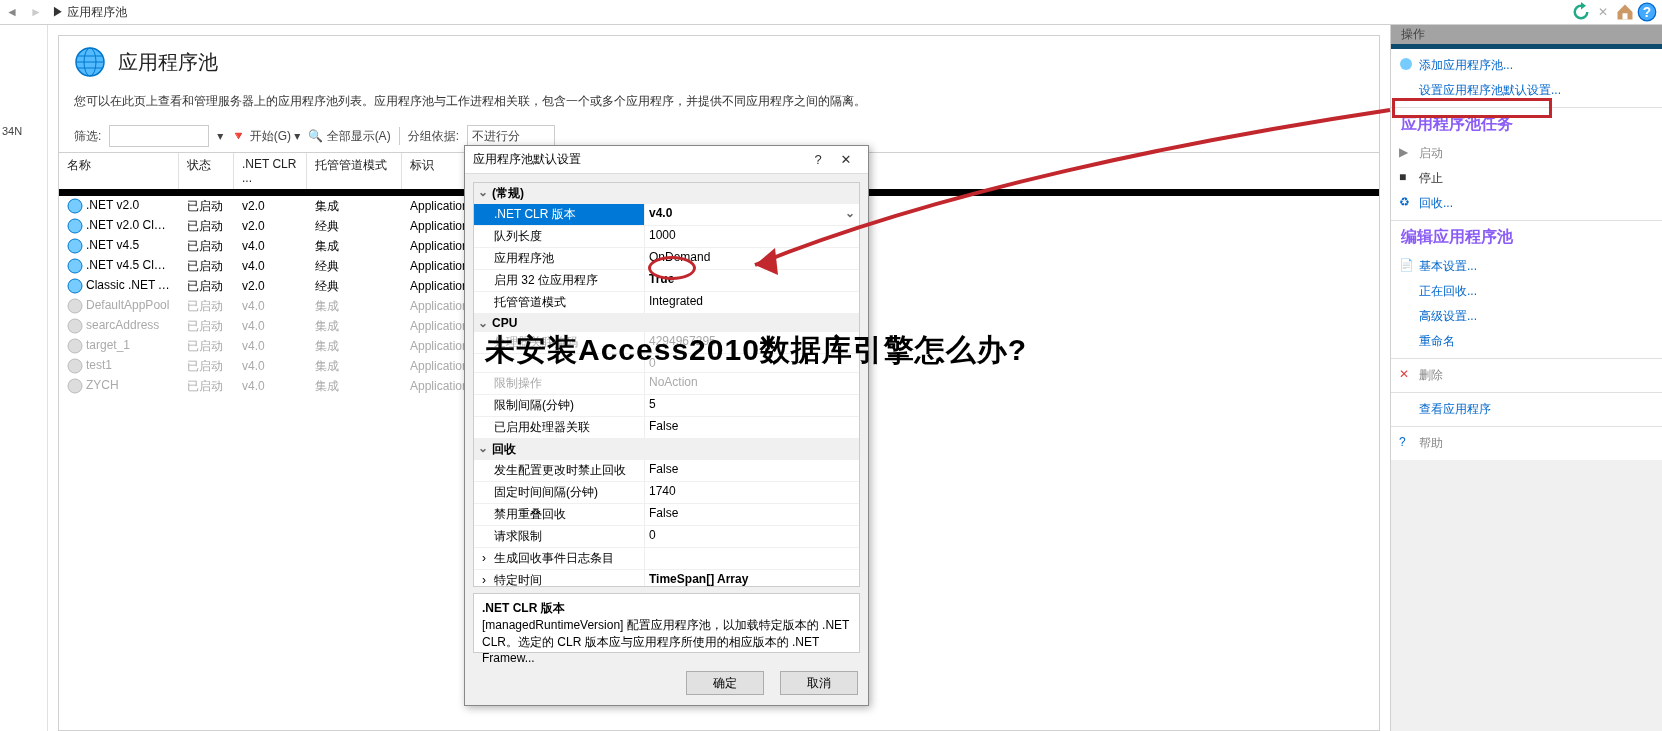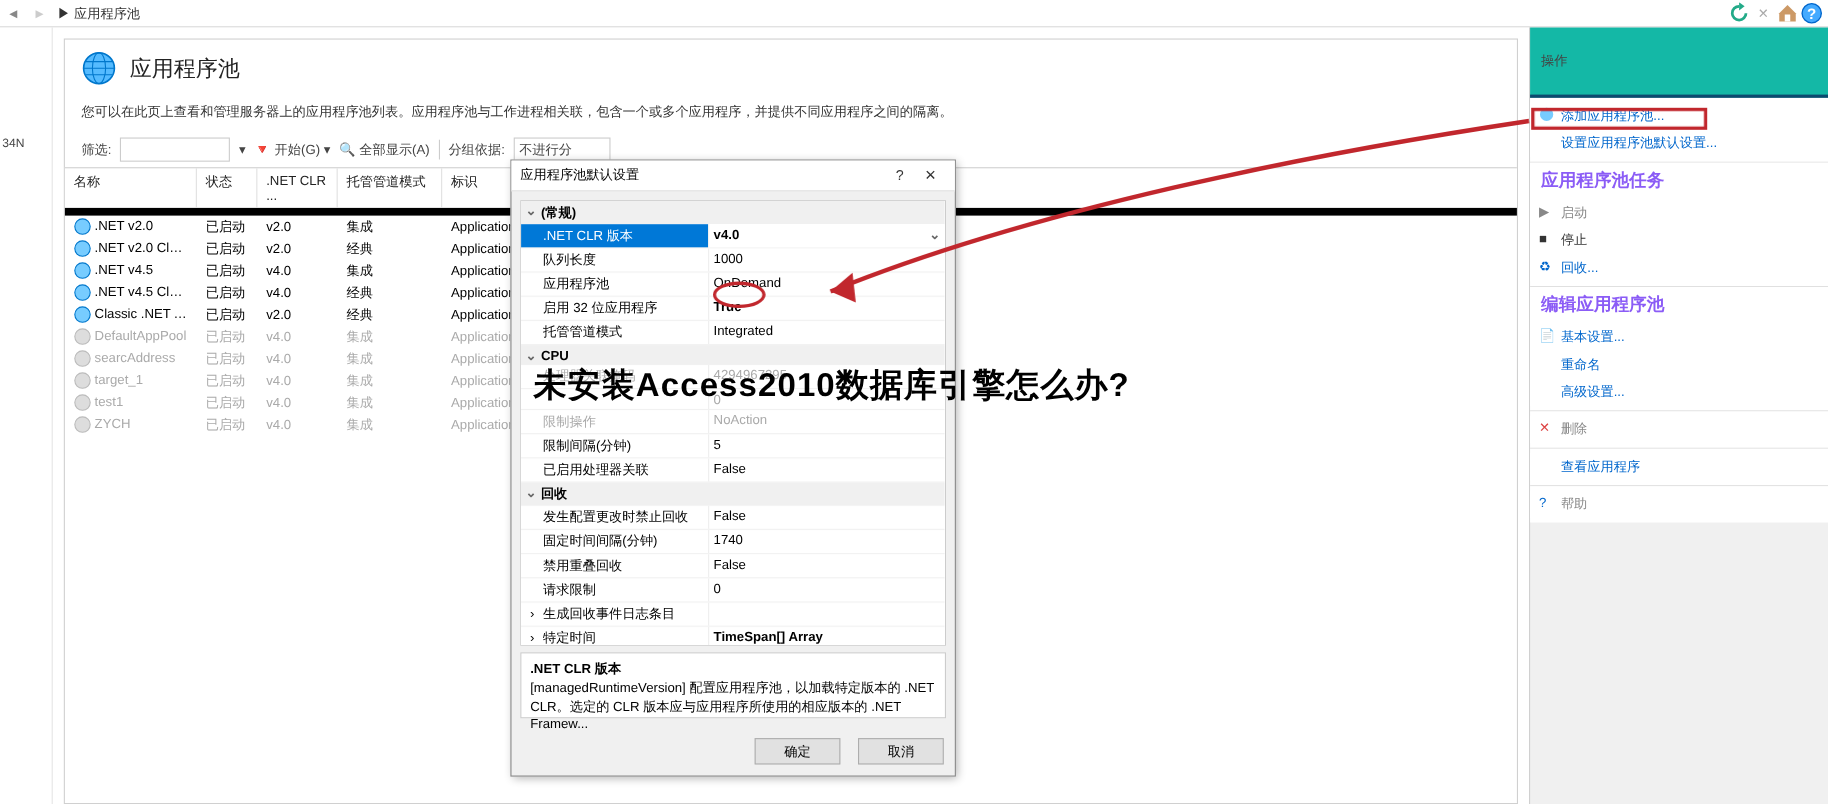--- a/index.html
+++ b/index.html
@@ -34,21 +34,21 @@
 .col-pipeline { width: 95px; }
 .col-identity { width: 100px; }
 
 .grid-body { }
 .grid-row { display: flex; align-items: center; height: 20px; font-size: 12px; }
 .grid-row .col { padding: 0 8px; overflow: hidden; white-space: nowrap; text-overflow: ellipsis; }
 .grid-row.disabled { color: #aaa; }
 .grid-row .pool-icon { width: 16px; height: 16px; display: inline-block; margin-right: 3px; vertical-align: middle; }
 
 .actions-panel { width: 272px; background: #f0f0f0; border-left: 1px solid #d0d0d0; padding: 0; }
-.actions-title { font-size: 12px; padding: 22px 10px; color: #444; background: #14b8a6; border-bottom: 3px solid #0c4a6e; }
+.actions-title { font-size: 12px; padding: 1px 10px; color: #444; background: #a3a3a3; border-bottom: 5px solid #0c4a6e; }
 .actions-item { font-size: 12px; padding: 4px 10px 4px 28px; color: #06c; cursor: pointer; position: relative; background: #fff; }
 .actions-item .mini-icon { position: absolute; left: 8px; top: 4px; width: 14px; height: 14px; }
 .actions-section-title { font-size: 16px; font-weight: bold; padding: 6px 10px; color: #8b5cf6; background: #fff; }
 .actions-item.gray { color: #888; }
 
 
 .dialog { position: absolute; left: 464px; top: 145px; width: 405px; background: #f0f0f0; border: 1px solid #888; box-shadow: 2px 2px 8px rgba(0,0,0,0.3); z-index: 100; }
 .dialog-titlebar { height: 28px; display: flex; align-items: center; padding: 0 8px; font-size: 12px; background: #fff; border-bottom: 1px solid #ddd; }
 .dialog-titlebar .title { flex: 1; }
 .dialog-titlebar .btn { width: 28px; text-align: center; color: #333; cursor: pointer; font-size: 13px; }
@@ -252,22 +252,23 @@
     </div>
     <div style="background:#fff;padding-bottom:4px;border-bottom:1px solid #e0e0e0">
       <div class="actions-section-title">应用程序池任务</div>
       <div class="actions-item gray"><span class="mini-icon">▶</span><span>启动</span></div>
       <div class="actions-item" style="color:#333"><span class="mini-icon">■</span><span>停止</span></div>
       <div class="actions-item"><span class="mini-icon">♻</span><span>回收...</span></div>
     </div>
     <div style="background:#fff;padding-bottom:4px;border-bottom:1px solid #e0e0e0">
       <div class="actions-section-title">编辑应用程序池</div>
       <div class="actions-item"><span class="mini-icon">📄</span><span>基本设置...</span></div>
+      <div class="actions-item"><span>正在回收...</span></div>
+      <div class="actions-item"><span>高级设置...</span></div>
       <div class="actions-item"><span>重命名</span></div>
-      <div class="actions-item"><span>高级设置...</span></div>
     </div>
     <div style="background:#fff;padding-top:4px;padding-bottom:4px;border-bottom:1px solid #e0e0e0">
       <div class="actions-item gray"><span class="mini-icon" style="color:#d44">✕</span><span>删除</span></div>
     </div>
     <div style="background:#fff;padding-top:4px;padding-bottom:4px;border-bottom:1px solid #e0e0e0">
       <div class="actions-item"><span>查看应用程序</span></div>
     </div>
     <div style="background:#fff;padding-top:4px;padding-bottom:4px">
       <div class="actions-item gray"><span class="mini-icon" style="color:#06c">?</span><span>帮助</span></div>
     </div>

